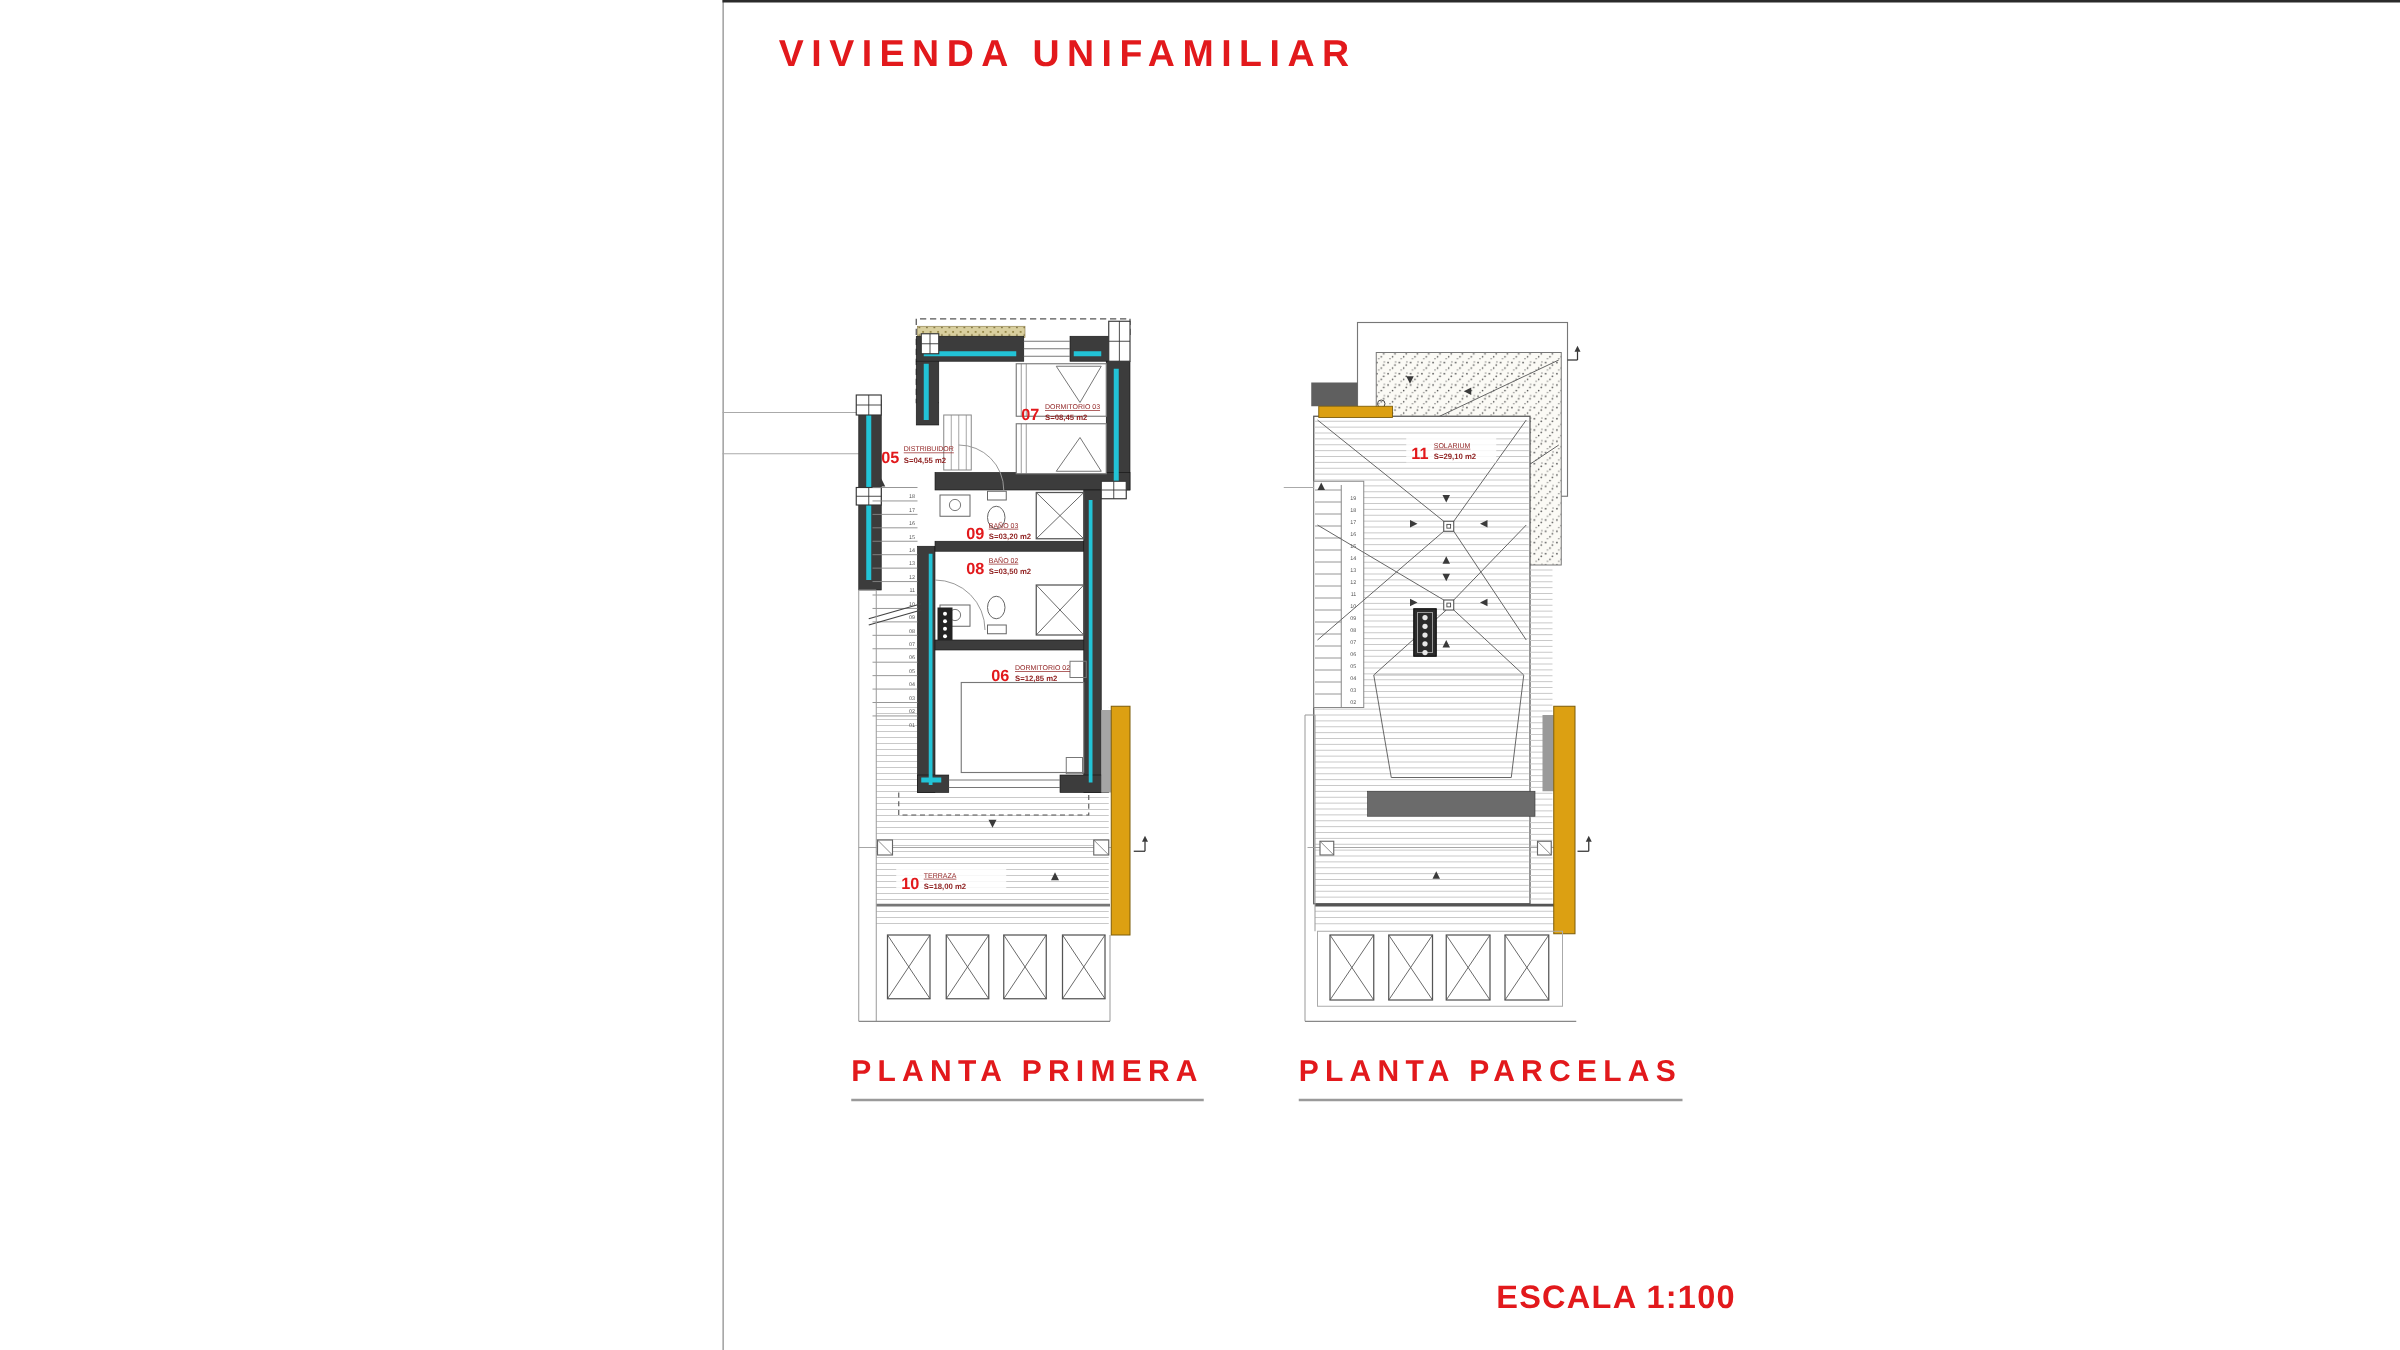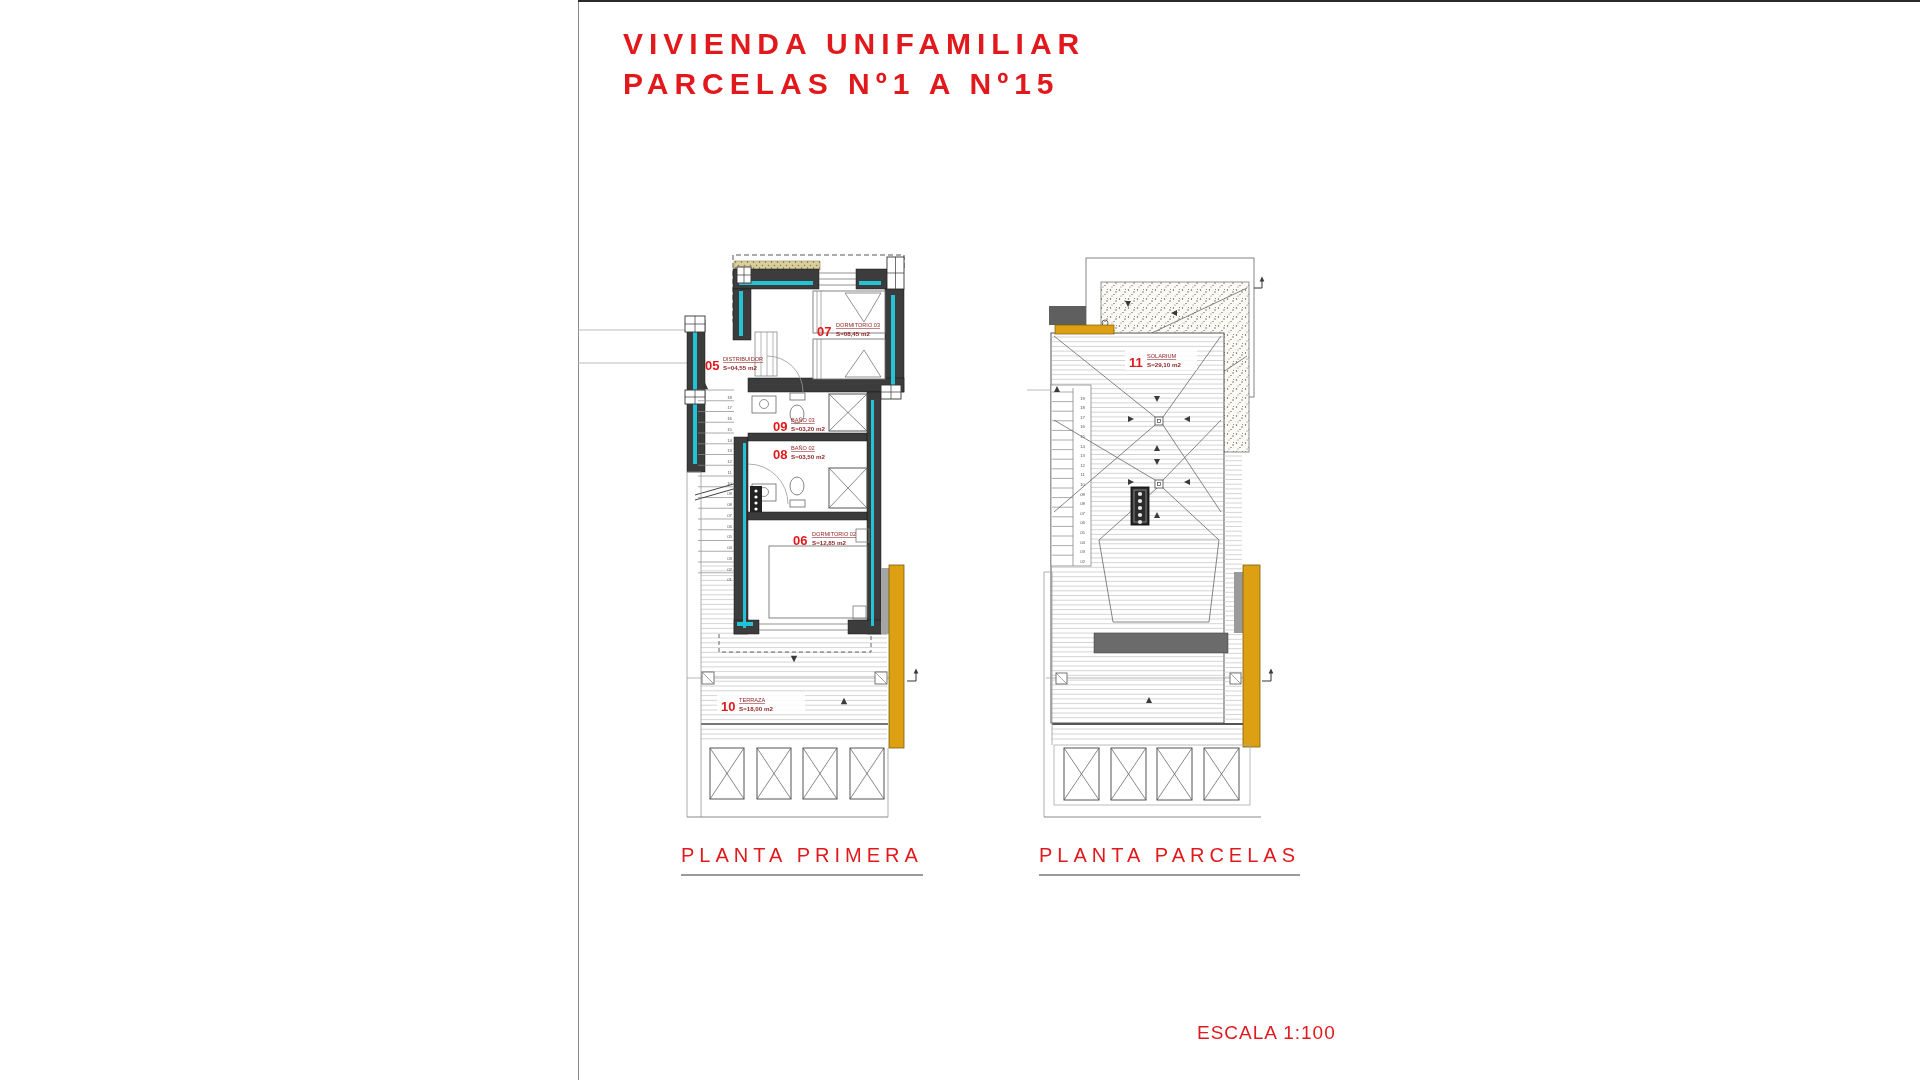--- a/index.html
+++ b/index.html
@@ -1,42 +1,41 @@
 <!DOCTYPE html>
 <html style="--red: #e2191c; --labelred: #8f1f1f; --underline: #9a9a9a;"><head>
 <meta charset="utf-8">
 <style>
   html,body{margin:0;padding:0;background:#ffffff;font-family:"Liberation Sans",sans-serif;}
   .page{position:relative;width:1920px;height:1080px;background:#ffffff;overflow:hidden;margin-left:11px;}
   .frame-v{position:absolute;left:567px;top:0;width:1px;height:1080px;background:#8c8c8c;}
   .frame-t{position:absolute;left:567px;top:0;width:1353px;height:2px;background:#2b2b2b;}
   .sheet-title{position:absolute;left:612px;top:24px;color:var(--red,#e2191c);
     font-weight:bold;font-size:30px;line-height:40px;letter-spacing:6px;white-space:nowrap;}
-  .caption{position:absolute;color:var(--red,#e2191c);font-weight:normal;font-size:20px;
+  .caption{position:absolute;color:var(--red,#e2191c);font-weight:bold;font-size:24px;
     letter-spacing:5px;padding-bottom:7px;border-bottom:2px solid var(--underline,#9a9a9a);white-space:nowrap;}
   .caption-left{left:670px;top:844px;}
   .caption-right{left:1028px;top:844px;}
   .scale-label{position:absolute;left:1186px;top:1022px;color:var(--red,#e2191c);
-    font-weight:normal;font-size:19px;letter-spacing:1px;white-space:nowrap;}
+    font-weight:bold;font-size:26px;letter-spacing:1px;white-space:nowrap;}
   svg.plan{position:absolute;left:0;top:0;width:1920px;height:1080px;}
   .rnum{font:bold 13px "Liberation Sans",sans-serif;fill:var(--red,#e2191c);}
   .rname{font:5.6px "Liberation Sans",sans-serif;fill:var(--labelred,#8f1f1f);text-decoration:underline;}
   .rarea{font:bold 6.2px "Liberation Sans",sans-serif;fill:var(--labelred,#8f1f1f);}
   .stairnum{font:4.3px "Liberation Sans",sans-serif;fill:#555;}
 </style>
 </head>
 <body>
 
 <div class="page">
   <div class="frame-v"></div>
   <div class="frame-t"></div>
 
   <div class="sheet-title">
     <div>VIVIENDA UNIFAMILIAR</div>
-    <div>PARCELAS Nº1 A Nº15</div>
   </div>
 
   <div class="caption caption-left">PLANTA PRIMERA</div>
   <div class="caption caption-right">PLANTA PARCELAS</div>
   <div class="scale-label">ESCALA 1:100</div>
 
   <svg class="plan" viewBox="0 0 1920 1080">
     <defs>
       <pattern id="khaki" width="6" height="6" patternUnits="userSpaceOnUse">
         <rect width="6" height="6" fill="#d9cf9e"></rect>

